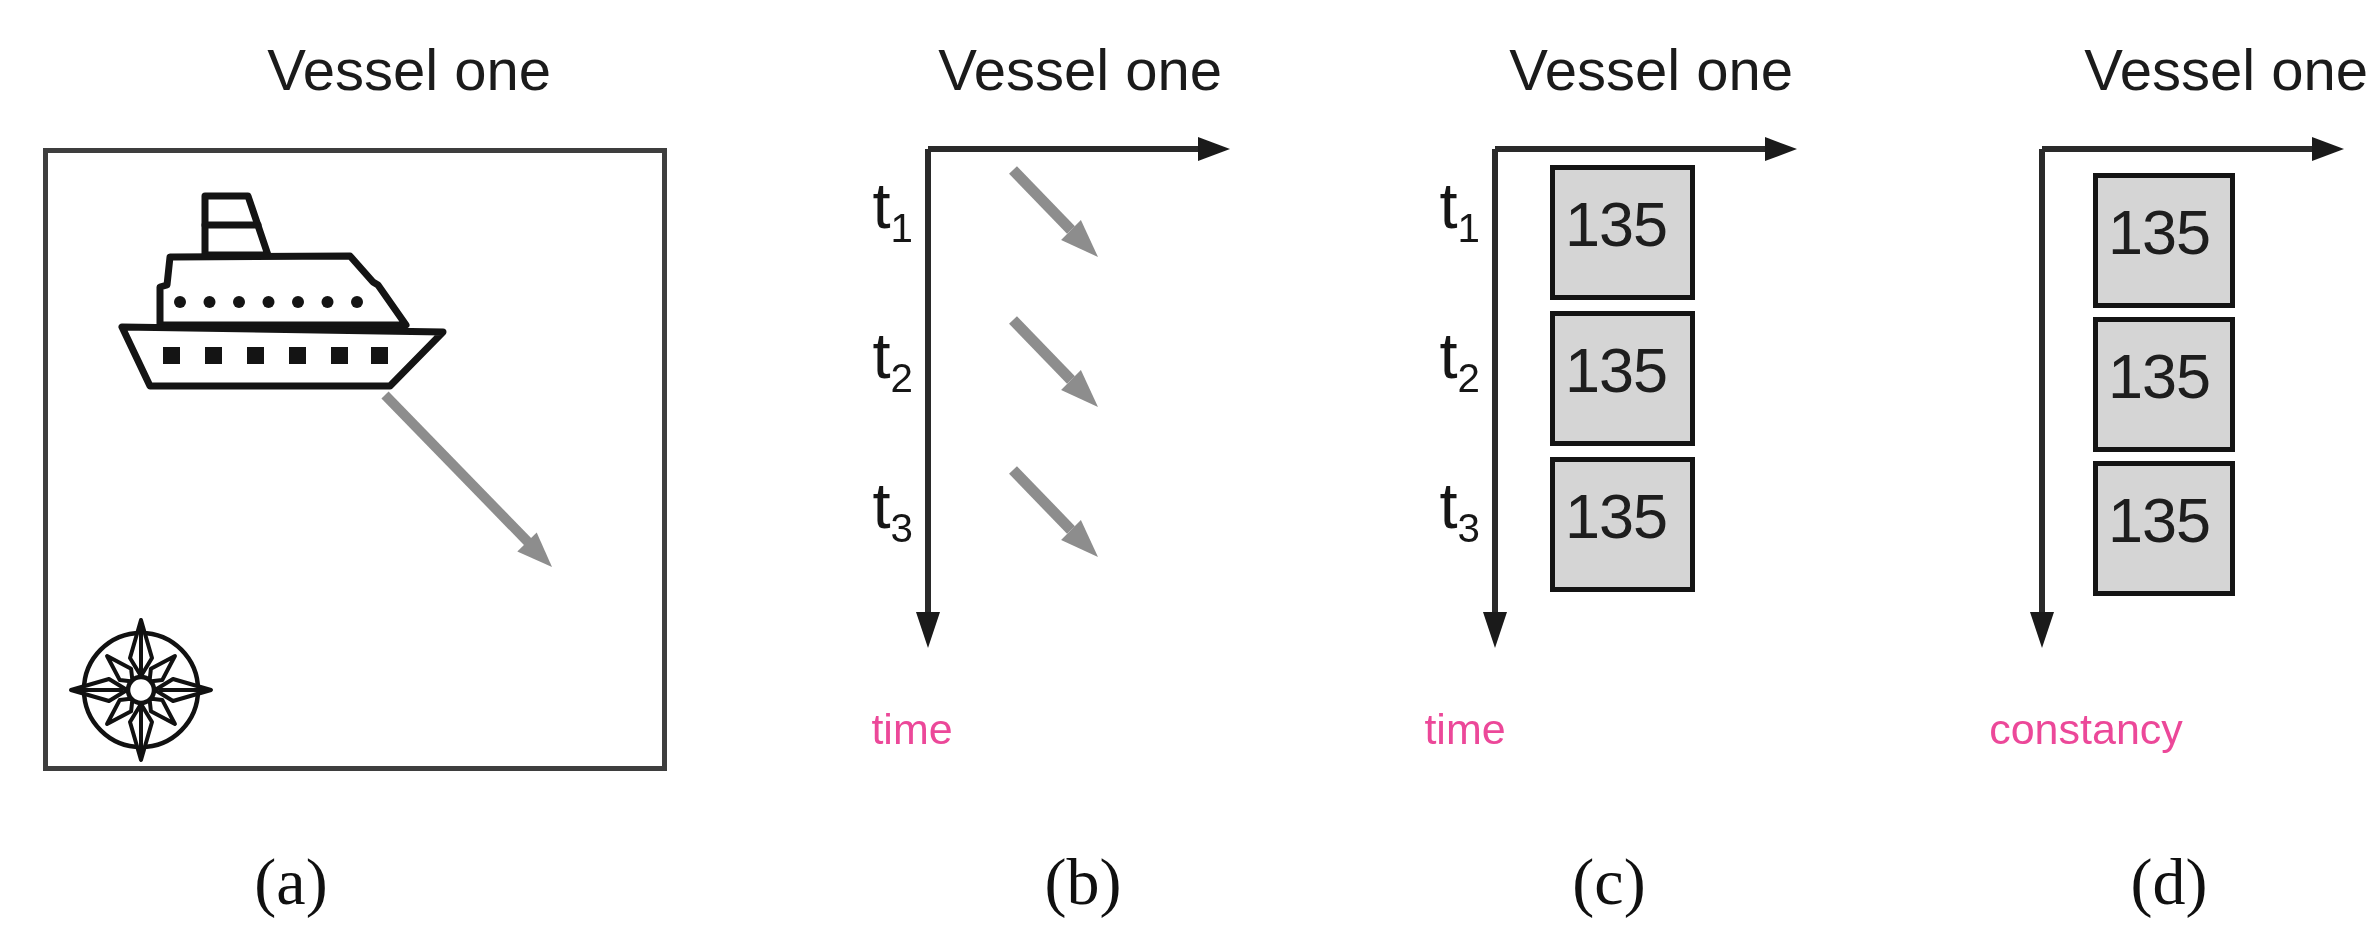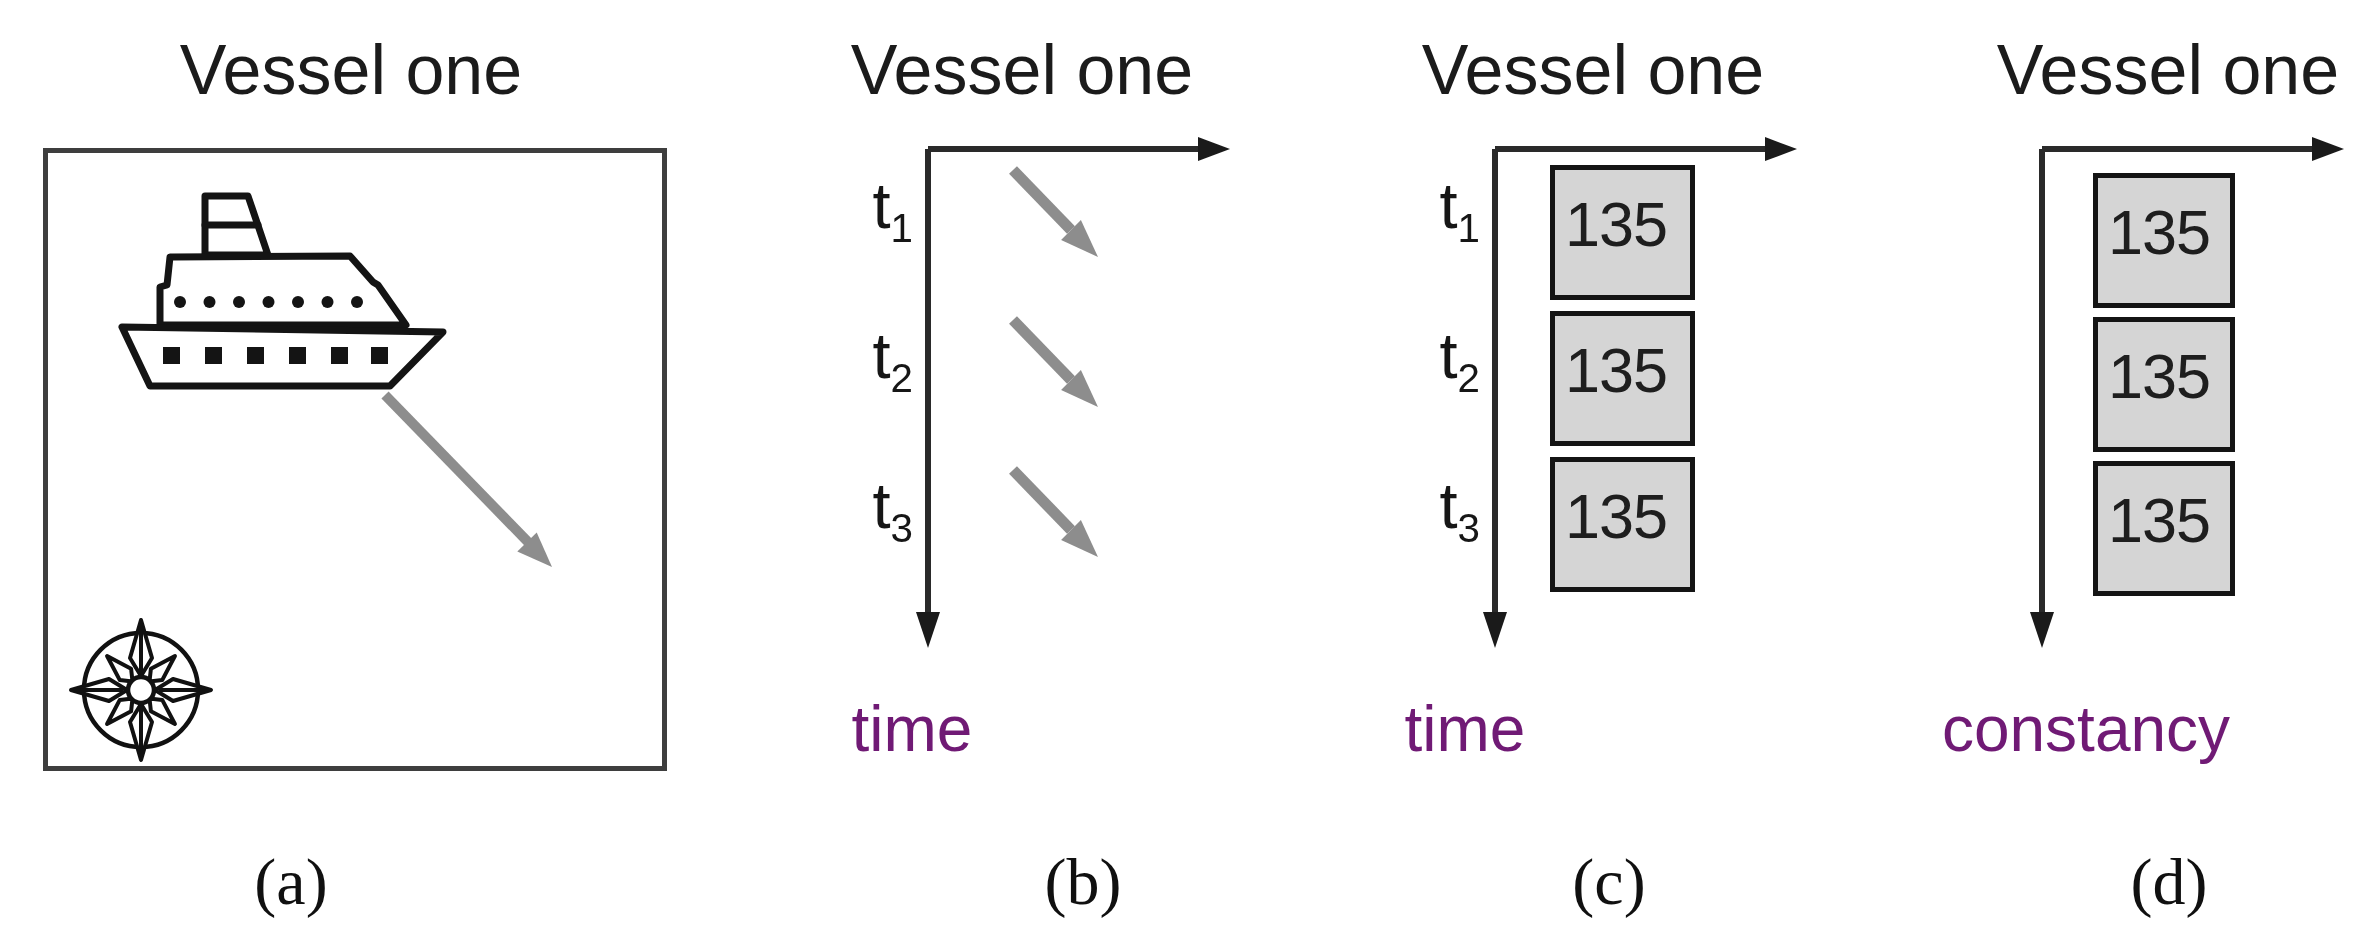--- a/index.html
+++ b/index.html
@@ -1,25 +1,25 @@
 <!DOCTYPE html>
 <html><head>
 <meta charset="utf-8">
 <style>
   html,body{margin:0;padding:0;background:#ffffff;}
   body{width:2366px;height:952px;overflow:hidden;}
   .fig{position:relative;width:2366px;height:952px;background:#ffffff;
        font-family:"Liberation Sans",sans-serif;color:#1c1c1c;}
   .title{position:absolute;top:30px;height:80px;line-height:80px;width:400px;
-         font-size:70px;text-align:center;white-space:nowrap;color:#1b1b1b;}
+         font-size:58px;text-align:right;white-space:nowrap;color:#1b1b1b;}
   .caption{position:absolute;top:836px;height:92px;line-height:92px;width:160px;
            font-family:"Liberation Serif","DejaVu Serif",serif;
            font-size:66px;color:#101010;text-align:center;}
   .axislabel{position:absolute;top:692px;height:74px;line-height:74px;
-             font-size:64px;color:#701a75;text-align:center;white-space:nowrap;}
+             font-size:43px;color:#ec4899;text-align:center;white-space:nowrap;}
   .tick{position:absolute;width:110px;font-size:65px;text-align:right;color:#161616;}
   .tick sub{font-size:0.62em;}
   .frame{position:absolute;left:43px;top:148px;width:624px;height:623px;
          box-sizing:border-box;border:5px solid #3e3e3e;background:#ffffff;}
   .valbox{position:absolute;width:145px;height:135px;box-sizing:border-box;
           background:#d5d5d5;border:5px solid #141414;
           display:flex;align-items:center;padding-left:10px;padding-bottom:18px;
           font-size:63px;color:#1e1e1e;letter-spacing:-1px;}
   .valbox.d{width:142px;}
   svg{position:absolute;overflow:visible;}

